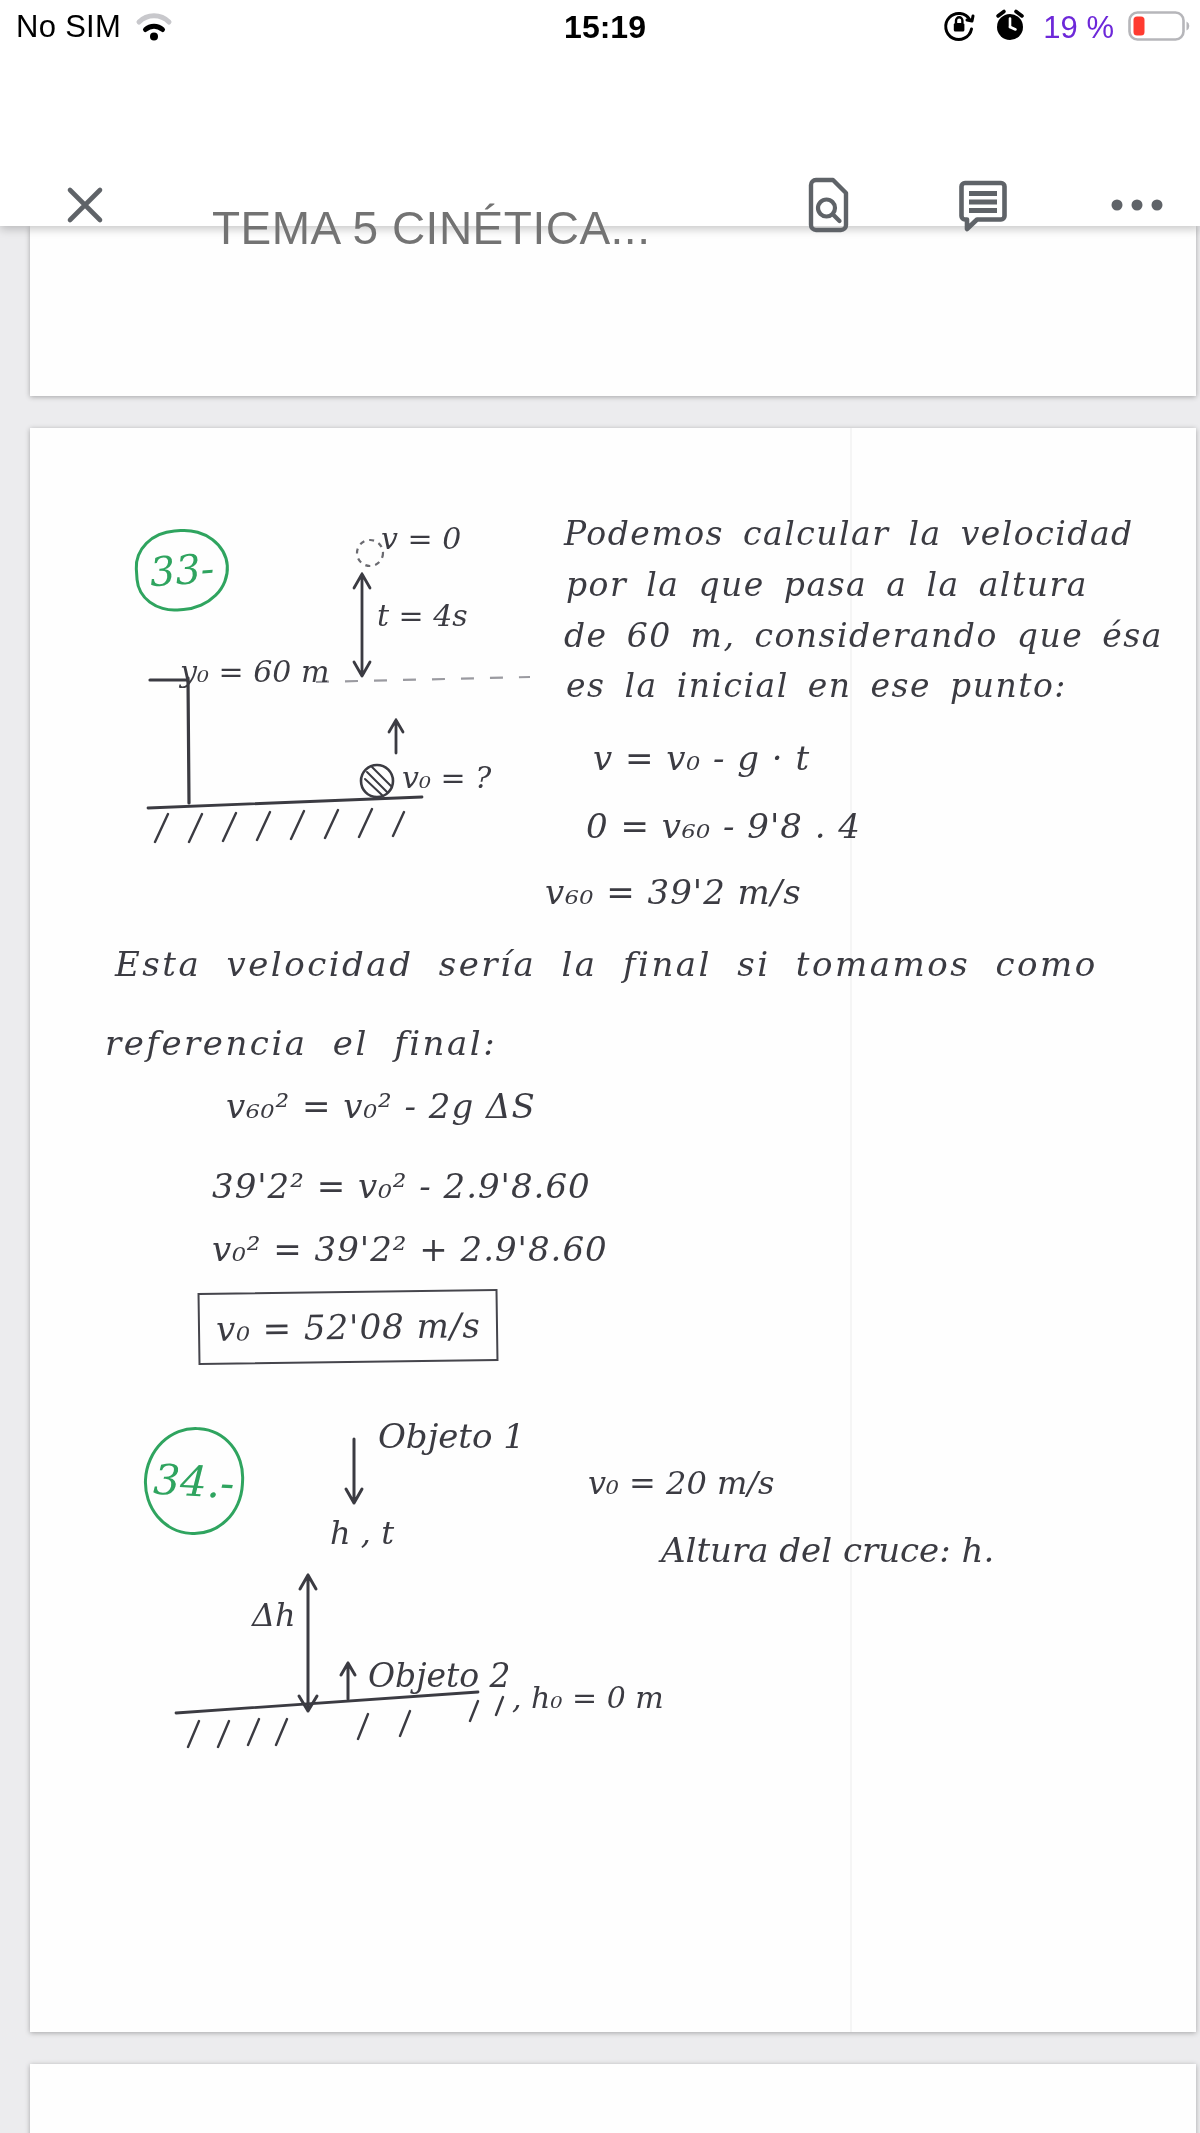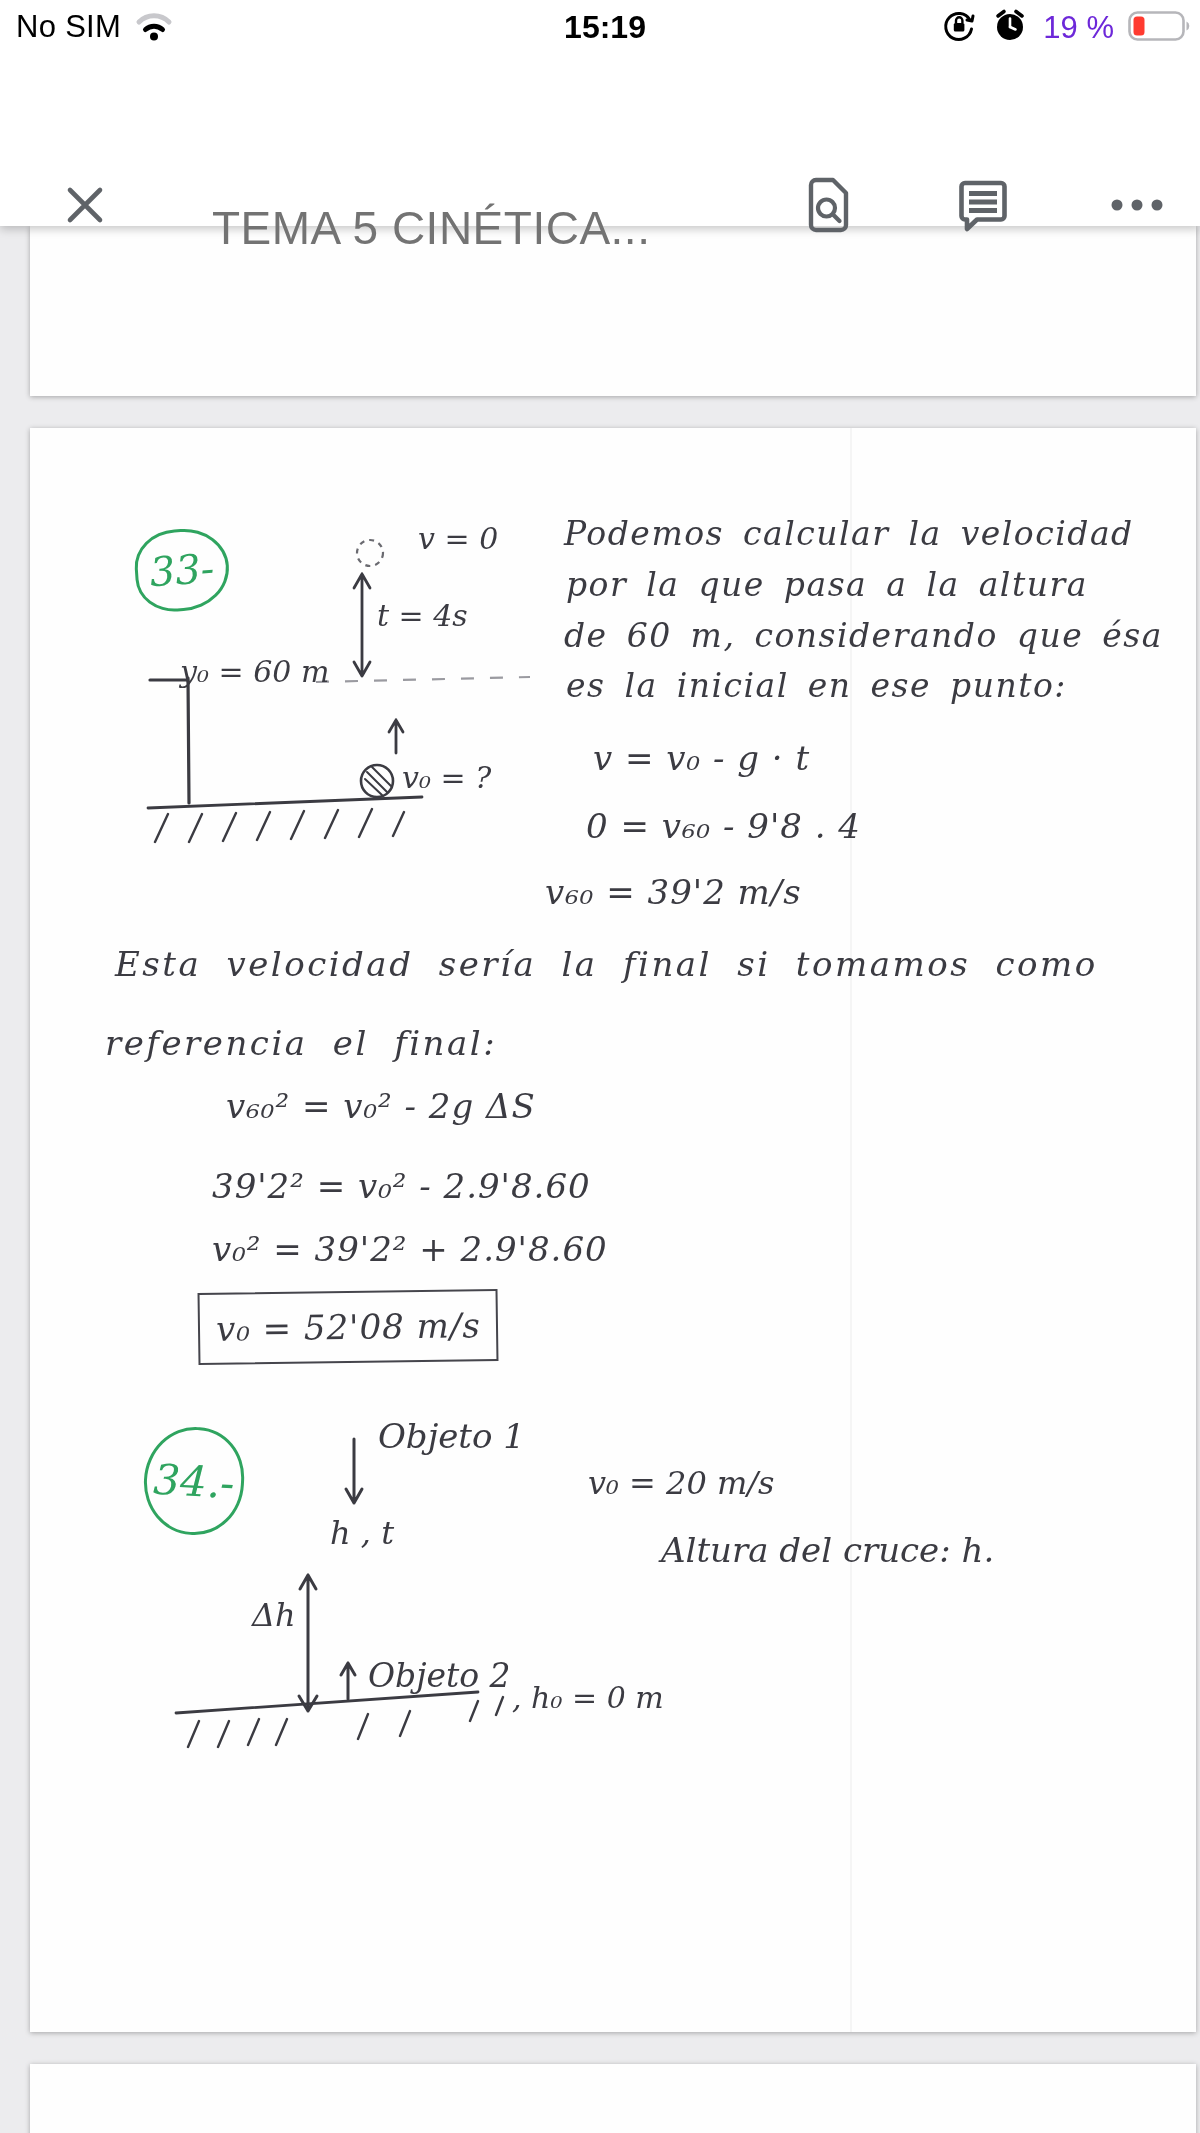--- a/index.html
+++ b/index.html
@@ -156,21 +156,21 @@
 
         <path class="ink" stroke-width="2.8" d="M281 247 V214 M281 214 l-7 12 M281 214 l7 12"></path>
 
         <circle class="ink" cx="262" cy="275" r="16" stroke-width="2.6"></circle>
         <path class="ink" stroke-width="2" d="M252 266 L272 286 M257 261 L276 280 M250 273 L267 289"></path>
 
         <path class="ink" stroke-width="2.8" d="M33 302 L307 291"></path>
         <path class="ink" stroke-width="2.4" d="M40 336 l13 -28 M74 336 l13 -28 M108 335 l13 -28 M142 334 l13 -28 M176 333 l13 -28 M210 332 l13 -28 M244 331 l13 -28 M278 330 l11 -24"></path>
       </svg>
 
-      <div class="hw hw-label" style="left:388px; top:93px;">v = 0</div>
+      <div class="hw hw-label" style="left:351px; top:93px;">v = 0</div>
       <div class="hw hw-label" style="left:347px; top:170px;">t = 4s</div>
       <div class="hw hw-label" style="left:150px; top:226px;">y₀ = 60 m</div>
       <div class="hw hw-label" style="left:372px; top:332px;">v₀ = ?</div>
 
       <div>
         <div class="hw hw-para" style="left:534px; top:86px;">Podemos calcular la velocidad</div>
         <div class="hw hw-para" style="left:536px; top:137px;">por la que pasa a la altura</div>
         <div class="hw hw-para" style="left:534px; top:188px;">de 60 m, considerando que ésa</div>
         <div class="hw hw-para" style="left:536px; top:238px;text-align:right;">es la inicial en ese punto:</div>
       </div>

